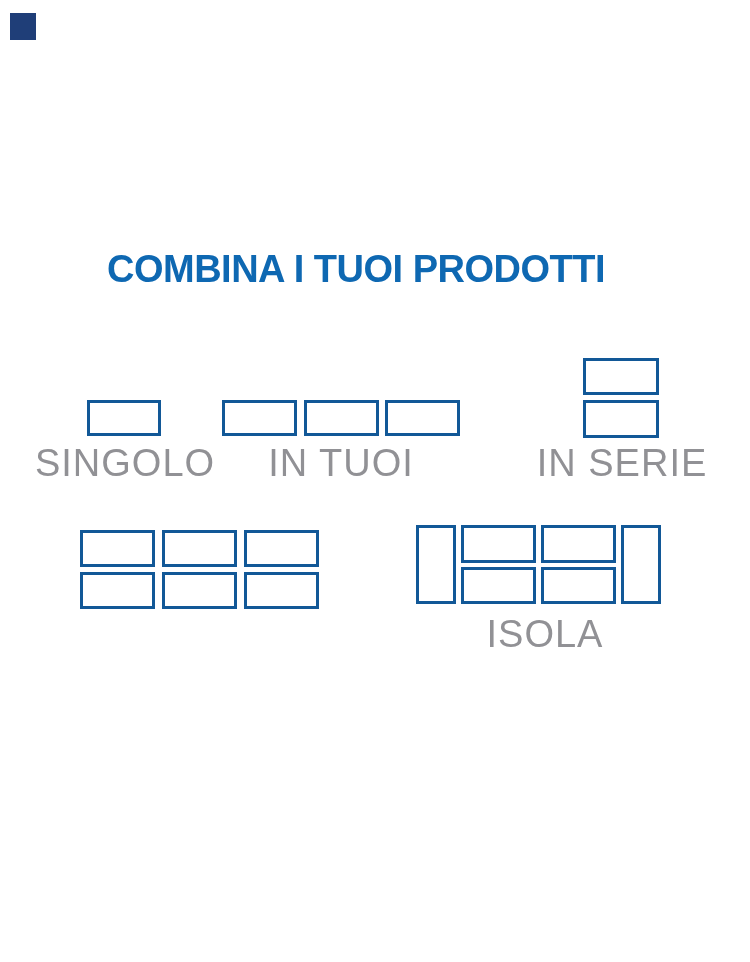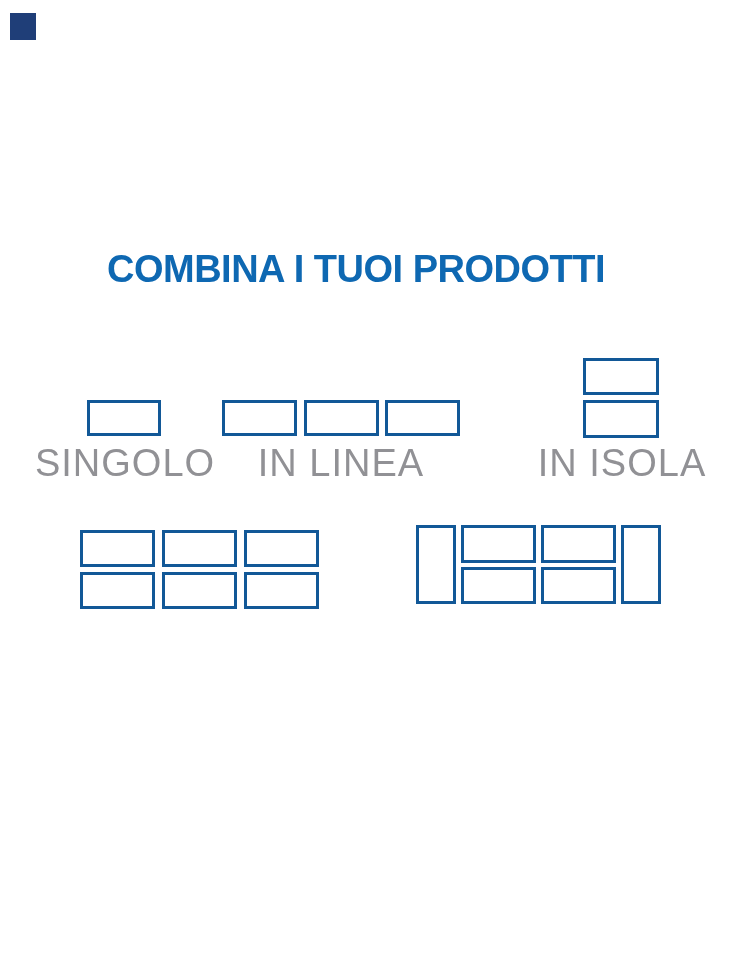--- a/index.html
+++ b/index.html
@@ -61,33 +61,34 @@
   <div class="corner-square"></div>
 
   <h1 class="title">COMBINA I TUOI PRODOTTI</h1>
 
   <div class="box" style="left:87px; top:400px; width:74px; height:36px;"></div>
   <div class="group-label" style="left:125px; top:446px;">SINGOLO</div>
 
   <div class="box" style="left:222px; top:400px; width:75px; height:36px;"></div>
   <div class="box" style="left:304px; top:400px; width:75px; height:36px;"></div>
   <div class="box" style="left:385px; top:400px; width:75px; height:36px;"></div>
-  <div class="group-label" style="left:341px; top:446px;">IN LINEA</div>
+  <div class="group-label" style="left:341px; top:446px;">IN TUOI</div>
 
   <div class="box" style="left:583px; top:358px; width:76px; height:37px;"></div>
   <div class="box" style="left:583px; top:400px; width:76px; height:38px;"></div>
-  <div class="group-label" style="left:622px; top:446px;">IN ISOLA</div>
+  <div class="group-label" style="left:622px; top:446px;">IN SERIE</div>
 
   <div class="box" style="left:80px;  top:530px; width:75px; height:37px;"></div>
   <div class="box" style="left:162px; top:530px; width:75px; height:37px;"></div>
   <div class="box" style="left:244px; top:530px; width:75px; height:37px;"></div>
   <div class="box" style="left:80px;  top:572px; width:75px; height:37px;"></div>
   <div class="box" style="left:162px; top:572px; width:75px; height:37px;"></div>
   <div class="box" style="left:244px; top:572px; width:75px; height:37px;"></div>
 
   <div class="box" style="left:416px; top:525px; width:40px; height:79px;"></div>
   <div class="box" style="left:461px; top:525px; width:75px; height:38px;"></div>
   <div class="box" style="left:541px; top:525px; width:75px; height:38px;"></div>
   <div class="box" style="left:461px; top:567px; width:75px; height:37px;"></div>
   <div class="box" style="left:541px; top:567px; width:75px; height:37px;"></div>
   <div class="box" style="left:621px; top:525px; width:40px; height:79px;"></div>
+  <div class="group-label" style="left:545px; top:617px;">ISOLA</div>
 
 </div>
 
 </body></html>

